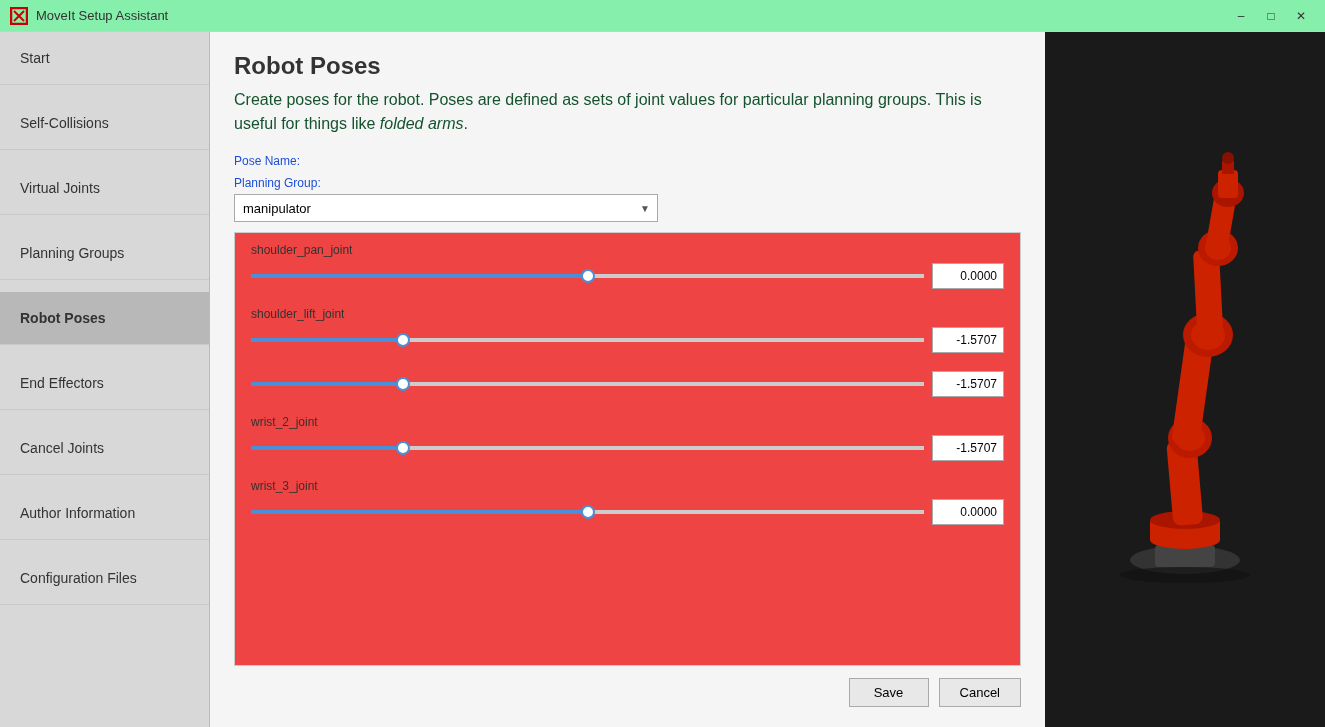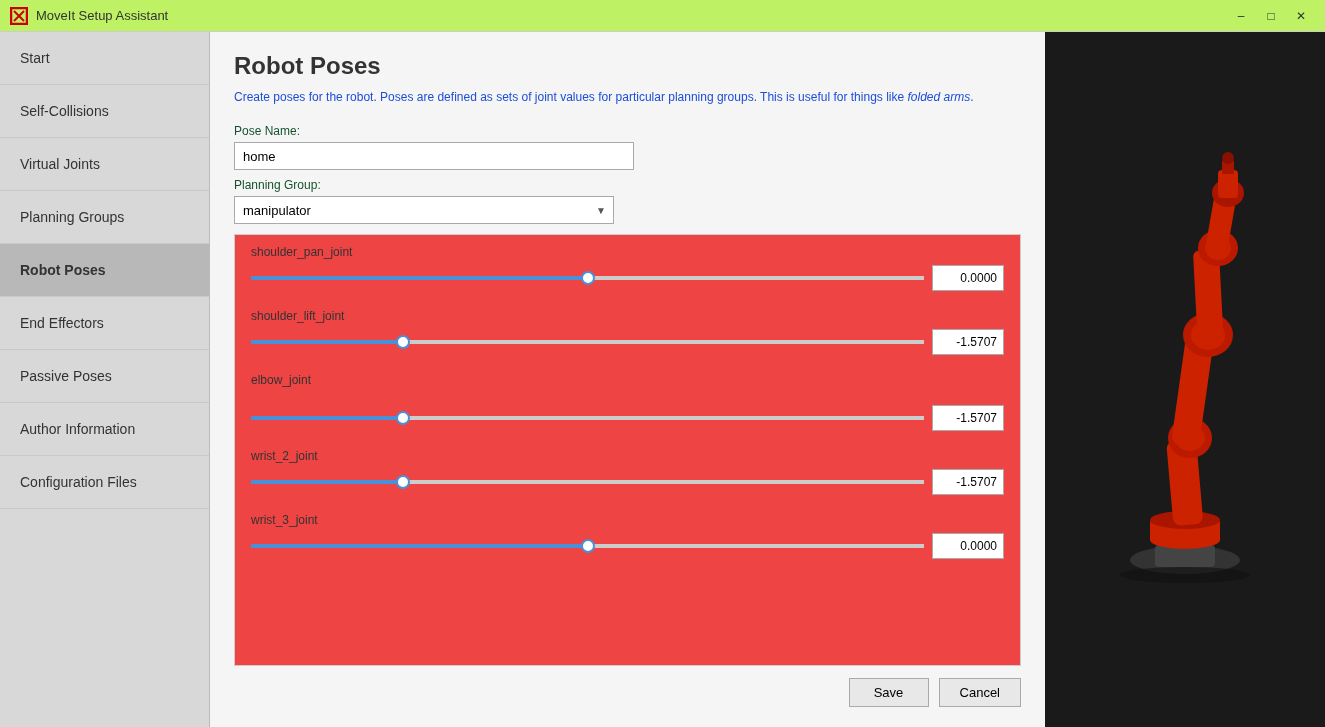--- a/index.html
+++ b/index.html
@@ -6,21 +6,21 @@
     body {
       font-family: 'Segoe UI', Arial, sans-serif;
       font-size: 13px;
       background: #f0f0f0;
       width: 1325px;
       height: 727px;
       overflow: hidden;
     }
     
     .titlebar {
-      background: #bef264;
+      background: #86efac;
       height: 32px;
       display: flex;
       align-items: center;
       padding: 0 10px;
       border-bottom: 1px solid #ccc;
       user-select: none;
     }
     .titlebar-icon {
       width: 18px;
       height: 18px;
@@ -55,20 +55,21 @@
     }
 
     
     .sidebar {
       width: 210px;
       background: #d8d8d8;
       border-right: 1px solid #bbb;
       display: flex;
       flex-direction: column;
       flex-shrink: 0;
+      gap: 12px;
     }
     .sidebar-item {
       padding: 18px 20px;
       cursor: pointer;
       color: #333;
       font-size: 14px;
       border-bottom: 1px solid #c8c8c8;
       background: #d8d8d8;
     }
     .sidebar-item.active {
@@ -85,22 +86,22 @@
       padding: 20px 24px;
       overflow: hidden;
     }
     .page-title {
       font-size: 24px;
       font-weight: bold;
       color: #333;
       margin-bottom: 8px;
     }
     .page-description {
-      font-size: 12px;
-      color: #1d4ed8;
+      font-size: 16px;
+      color: #14532d;
       margin-bottom: 18px;
       line-height: 1.5;
     }
     .page-description em {
       font-style: italic;
     }
 
     
     .form-section {
       display: flex;
@@ -108,36 +109,36 @@
       gap: 8px;
       margin-bottom: 10px;
     }
     .form-row {
       display: flex;
       flex-direction: column;
       gap: 4px;
     }
     .form-label {
       font-size: 12px;
-      color: #14532d;
+      color: #1d4ed8;
       font-weight: 500;
     }
     .form-input {
       width: 400px;
       height: 28px;
       padding: 4px 8px;
       border: 1px solid #aaa;
       background: white;
       font-size: 13px;
       outline: none;
     }
 
     .form-select-wrapper {
       position: relative;
-      width: 380px;
+      width: 424px;
     }
     .form-select {
       width: 100%;
       height: 28px;
       padding: 4px 8px;
       border: 1px solid #aaa;
       background: white;
       font-size: 13px;
       appearance: none;
       cursor: pointer;
@@ -297,35 +298,34 @@
 
 <div class="main-container">
 
   <div class="sidebar">
   <div class="sidebar-item">Start</div>
       <div class="sidebar-item">Self-Collisions</div>
       <div class="sidebar-item">Virtual Joints</div>
       <div class="sidebar-item">Planning Groups</div>
       <div class="sidebar-item active">Robot Poses</div>
       <div class="sidebar-item">End Effectors</div>
-      <div class="sidebar-item">Passive Poses</div>
+      <div class="sidebar-item">Cancel Joints</div>
       <div class="sidebar-item">Author Information</div>
       <div class="sidebar-item">Configuration Files</div>
     </div>
 
   <div class="content-area">
     <div class="page-title">Robot Poses</div>
     <div class="page-description">
       <span>Create poses for the robot. Poses are defined as sets of joint values for particular planning groups. This is useful for things like </span><em>folded arms</em><span>.</span>
     </div>
 
     <div class="form-section">
       <div class="form-row">
         <label class="form-label">Pose Name:</label>
-        <input class="form-input" type="text" value="home" style="">
       </div>
       <div class="form-row">
         <label class="form-label">Planning Group:</label>
         <div class="form-select-wrapper">
           <select class="form-select">
             <option>manipulator</option>
           </select>
           <span class="form-select-arrow">▼</span>
         </div>
       </div>
@@ -346,21 +346,20 @@
           <div class="joint-row">
             <div class="joint-name">shoulder_lift_joint</div>
             <div class="joint-controls">
               <div class="joint-slider-wrapper">
                 <input type="range" class="joint-slider" min="0" max="100" value="22" style="--fill: 22%;">
               </div>
               <input type="text" class="joint-value" value="-1.5707" style="">
             </div>
           </div>
           <div class="joint-row">
-            <div class="joint-name">elbow_joint</div>
           </div>
           <div class="joint-row">
             <div class="joint-controls">
               <div class="joint-slider-wrapper">
                 <input type="range" class="joint-slider" min="0" max="100" value="22" style="--fill: 22%;">
               </div>
               <input type="text" class="joint-value" value="-1.5707" style="">
             </div>
           </div>
           <div class="joint-row">

